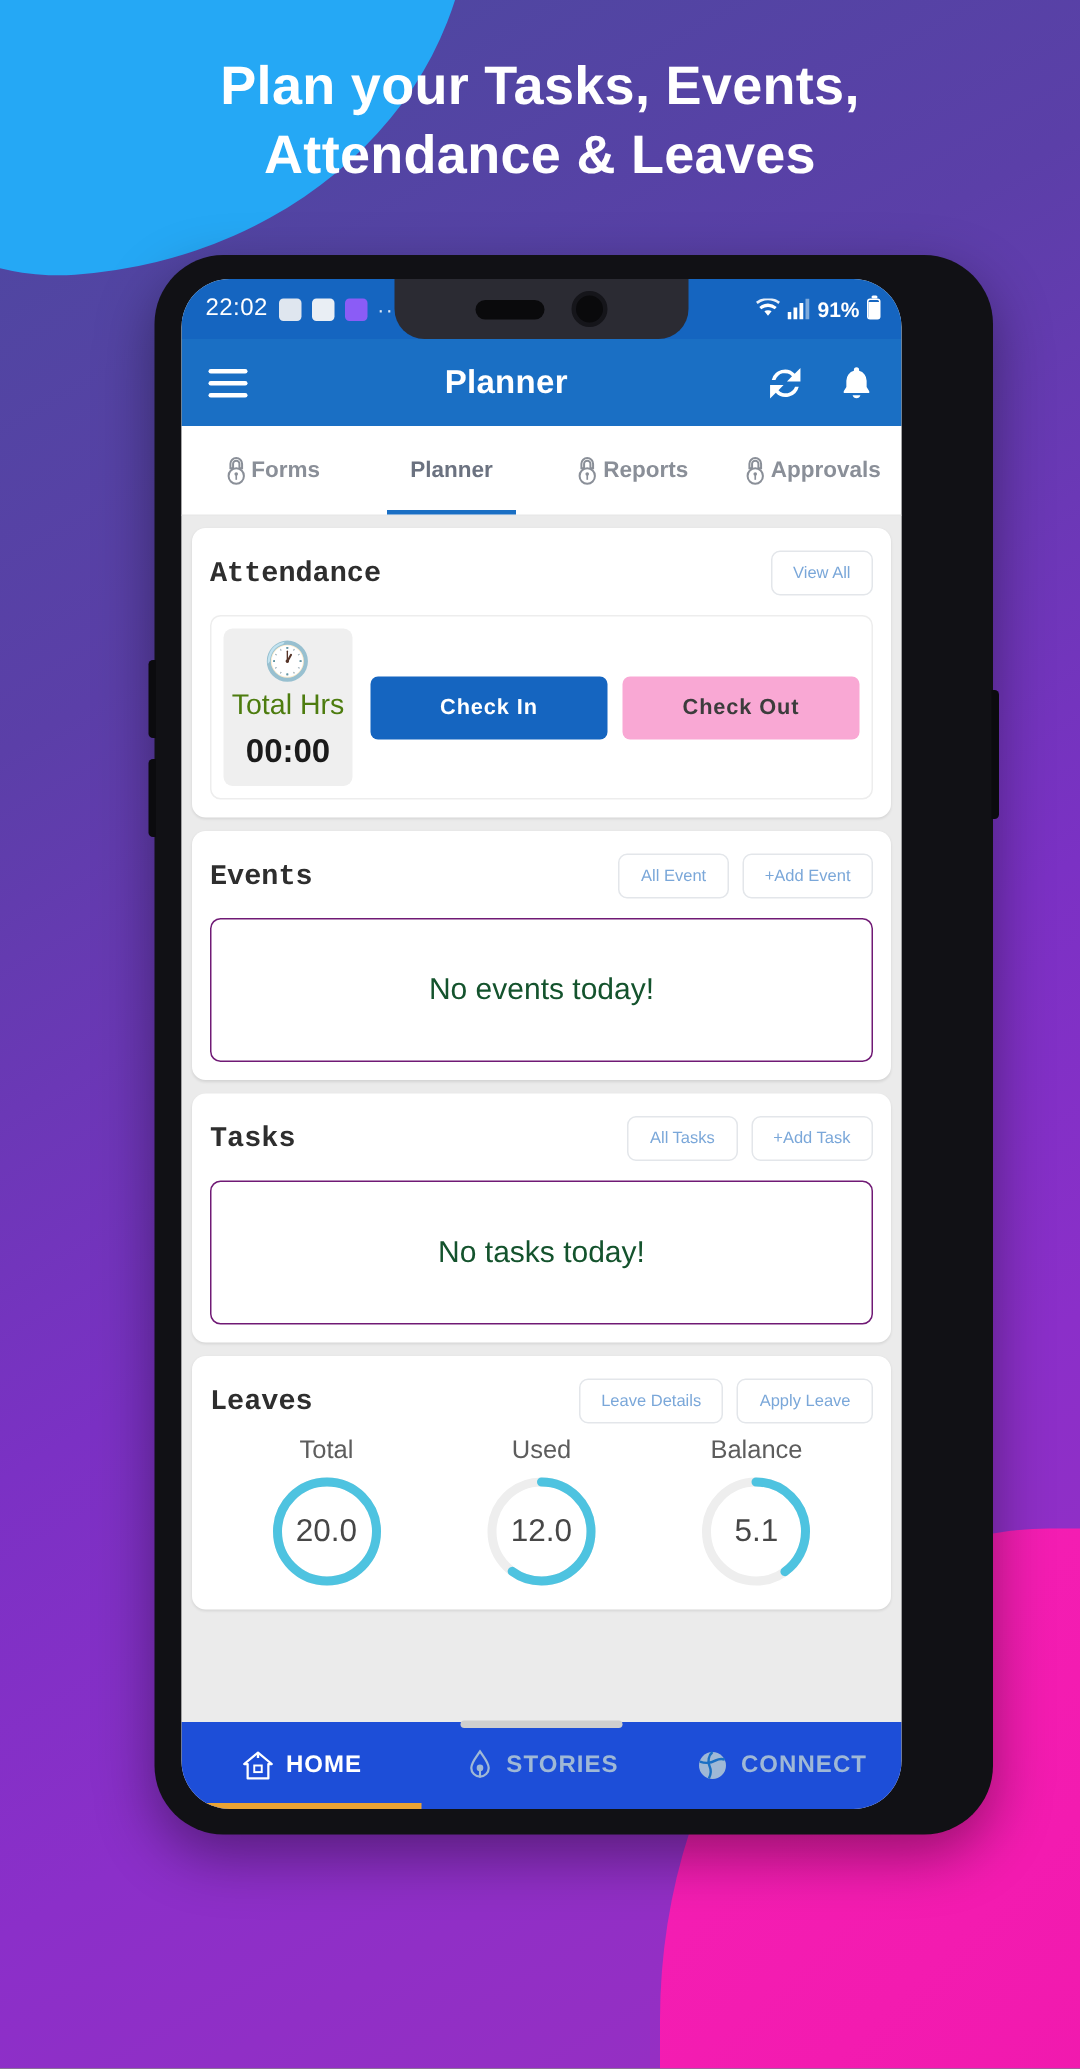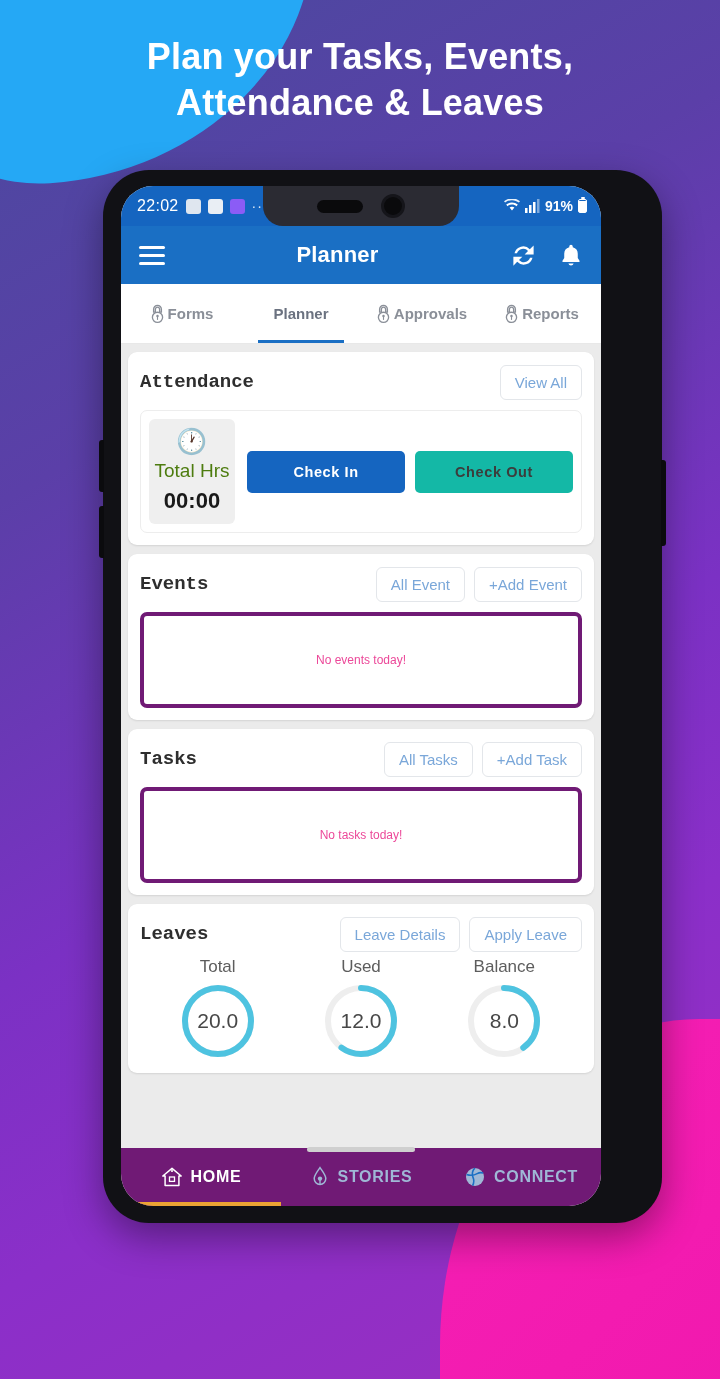--- a/index.html
+++ b/index.html
@@ -148,21 +148,21 @@
     min-height: 38px;
   }
   .card-title {
     font-size: 19px; font-weight: bold; color: #2e2e2e;
     margin-right: auto;
     font-family: Liberation Mono, monospace;
   }
   .pill {
     border: 1px solid #e3e6ea; border-radius: 6px;
     background: #fff; color: #7aa7d9;
-    font-size: 15px; padding: 8px 14px;
+    font-size: 11px; padding: 8px 14px;
     cursor: pointer; white-space: nowrap;
   }
 
   
   .att-body {
     margin-top: 9px;
     border: 1px solid #ededed; border-radius: 7px;
     display: flex; align-items: stretch; gap: 0;
     padding: 8px;
   }
@@ -174,47 +174,47 @@
   .att-clock { font-size: 25px; line-height: 1; }
   .att-label { font-size: 19px; color: #4d7c0f; }
   .att-value { font-size: 22px; font-weight: bold; color: #1a1a1a; }
   .att-actions { flex: 1; display: flex; align-items: center; gap: 10px; padding-left: 12px; }
   .btn-checkin, .btn-checkout {
     flex: 1; text-align: center; border-radius: 5px;
     font-size: 14.5px; font-weight: bold; letter-spacing: .6px;
     padding: 13px 0; cursor: pointer;
   }
   .btn-checkin { background: #1565c0; color: #fff; }
-  .btn-checkout { background: #14b8a6; color: #3c3c3c; }
+  .btn-checkout { background: #f9a8d4; color: #3c3c3c; }
 
   
   .empty-panel {
-    margin-top: 9px; border: 4px solid #701a75; border-radius: 7px;
+    margin-top: 9px; border: 1px solid #701a75; border-radius: 7px;
     height: 96px; display: flex; align-items: center; justify-content: center;
-    color: #ec4899; font-size: 12px;
+    color: #14532d; font-size: 20px;
   }
 
   
   .rings {
     display: flex; align-items: flex-start; justify-content: space-around;
     margin-top: 4px; padding: 0 6px;
   }
   .ring-col { display: flex; flex-direction: column; align-items: center; gap: 4px; }
   .ring-label { font-size: 17px; color: #5d5d5d; }
   .ring-wrap { position: relative; width: 80px; height: 80px; }
   .ring-wrap svg { display: block; transform: rotate(-90deg); }
   .ring-text {
     position: absolute; inset: 0;
     display: flex; align-items: center; justify-content: center;
     font-size: 21px; color: #474747;
   }
 
   
   .bottomnav {
-    height: 58px; background: #701a75;
+    height: 58px; background: #1d4ed8;
     display: flex; 
     position: relative;
   }
   .nav-item {
     flex: 1; display: flex; align-items: center; justify-content: center; gap: 8px;
     font-size: 16px; font-weight: bold; letter-spacing: .7px;
     color: #9fb8d6; cursor: pointer;
   }
   .nav-item.active { color: #ffffff; }
   .nav-underline {
@@ -308,30 +308,30 @@
         <div class="tab active">
           <span>Planner</span>
         </div>
         <div class="tab">
           <svg width="17" height="20" viewBox="0 0 14 18">
             <path d="M7 1.2a3.5 3.5 0 00-3.5 3.5v2.6h1.6V4.7a1.9 1.9 0 113.8 0v2.6h1.6V4.7A3.5 3.5 0 007 1.2z" fill="none" stroke="#8a8f98" stroke-width="1.2"></path>
             <circle cx="7" cy="12" r="4.6" fill="none" stroke="#8a8f98" stroke-width="1.2"></circle>
             <circle cx="7" cy="10.8" r="1.1" fill="#8a8f98"></circle>
             <rect x="6.5" y="11.3" width="1" height="3" fill="#8a8f98"></rect>
           </svg>
-          <span>Approvals</span>
+          <span>Reports</span>
         </div>
         <div class="tab">
           <svg width="17" height="20" viewBox="0 0 14 18">
             <path d="M7 1.2a3.5 3.5 0 00-3.5 3.5v2.6h1.6V4.7a1.9 1.9 0 113.8 0v2.6h1.6V4.7A3.5 3.5 0 007 1.2z" fill="none" stroke="#8a8f98" stroke-width="1.2"></path>
             <circle cx="7" cy="12" r="4.6" fill="none" stroke="#8a8f98" stroke-width="1.2"></circle>
             <circle cx="7" cy="10.8" r="1.1" fill="#8a8f98"></circle>
             <rect x="6.5" y="11.3" width="1" height="3" fill="#8a8f98"></rect>
           </svg>
-          <span>Reports</span>
+          <span>Approvals</span>
         </div>
       </div>
 
       <div class="content">
 
         <div class="card">
           <div class="card-head">
             <div class="card-title">Attendance</div>
             <div class="pill">View All</div>
           </div>
@@ -396,21 +396,21 @@
               </div>
             </div>
 
             <div class="ring-col">
               <div class="ring-label">Balance</div>
               <div class="ring-wrap">
                 <svg width="80" height="80" viewBox="0 0 80 80">
                   <circle cx="40" cy="40" r="33" fill="none" stroke="#eeeeee" stroke-width="6"></circle>
                   <circle class="ring-arc" cx="40" cy="40" r="33" fill="none" stroke="#4ec3e0" stroke-width="6" stroke-linecap="round" stroke-dasharray="207.34511513692635" stroke-dashoffset="124.4070690821558"></circle>
                 </svg>
-                <div class="ring-text">8.0</div>
+                <div class="ring-text">5.1</div>
               </div>
             </div>
 
           </div>
         </div>
 
       </div>
 
       <div class="bottomnav">
         <div class="gesture-pill"></div>

